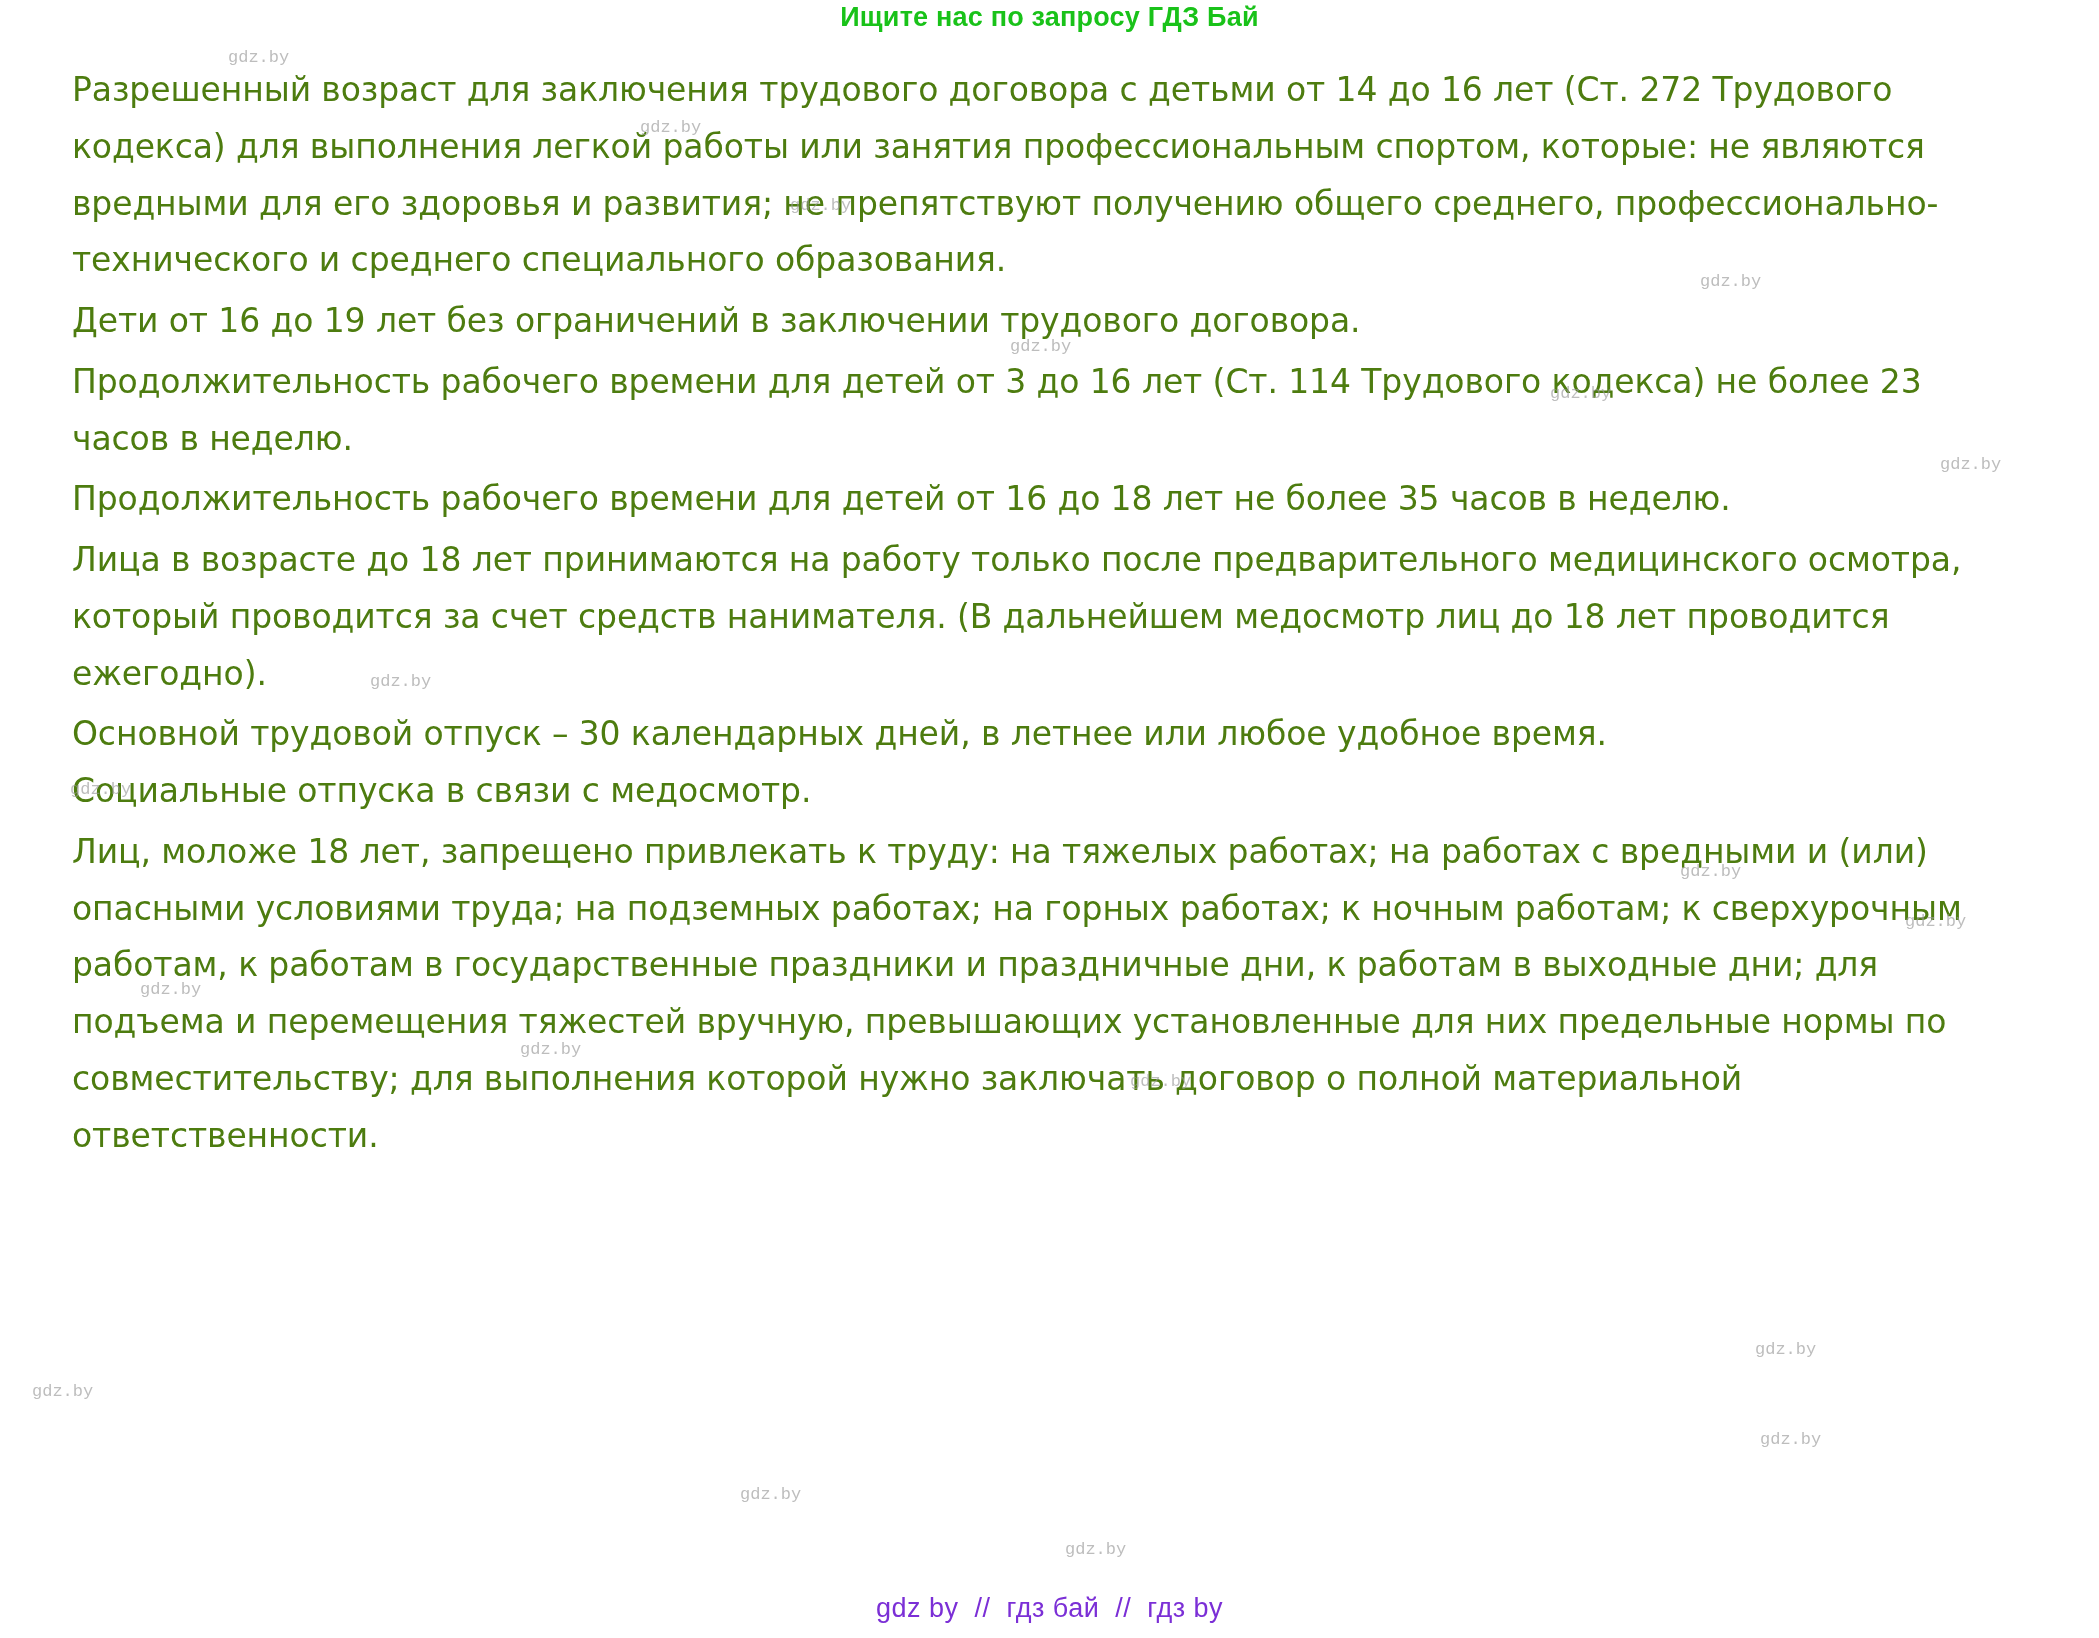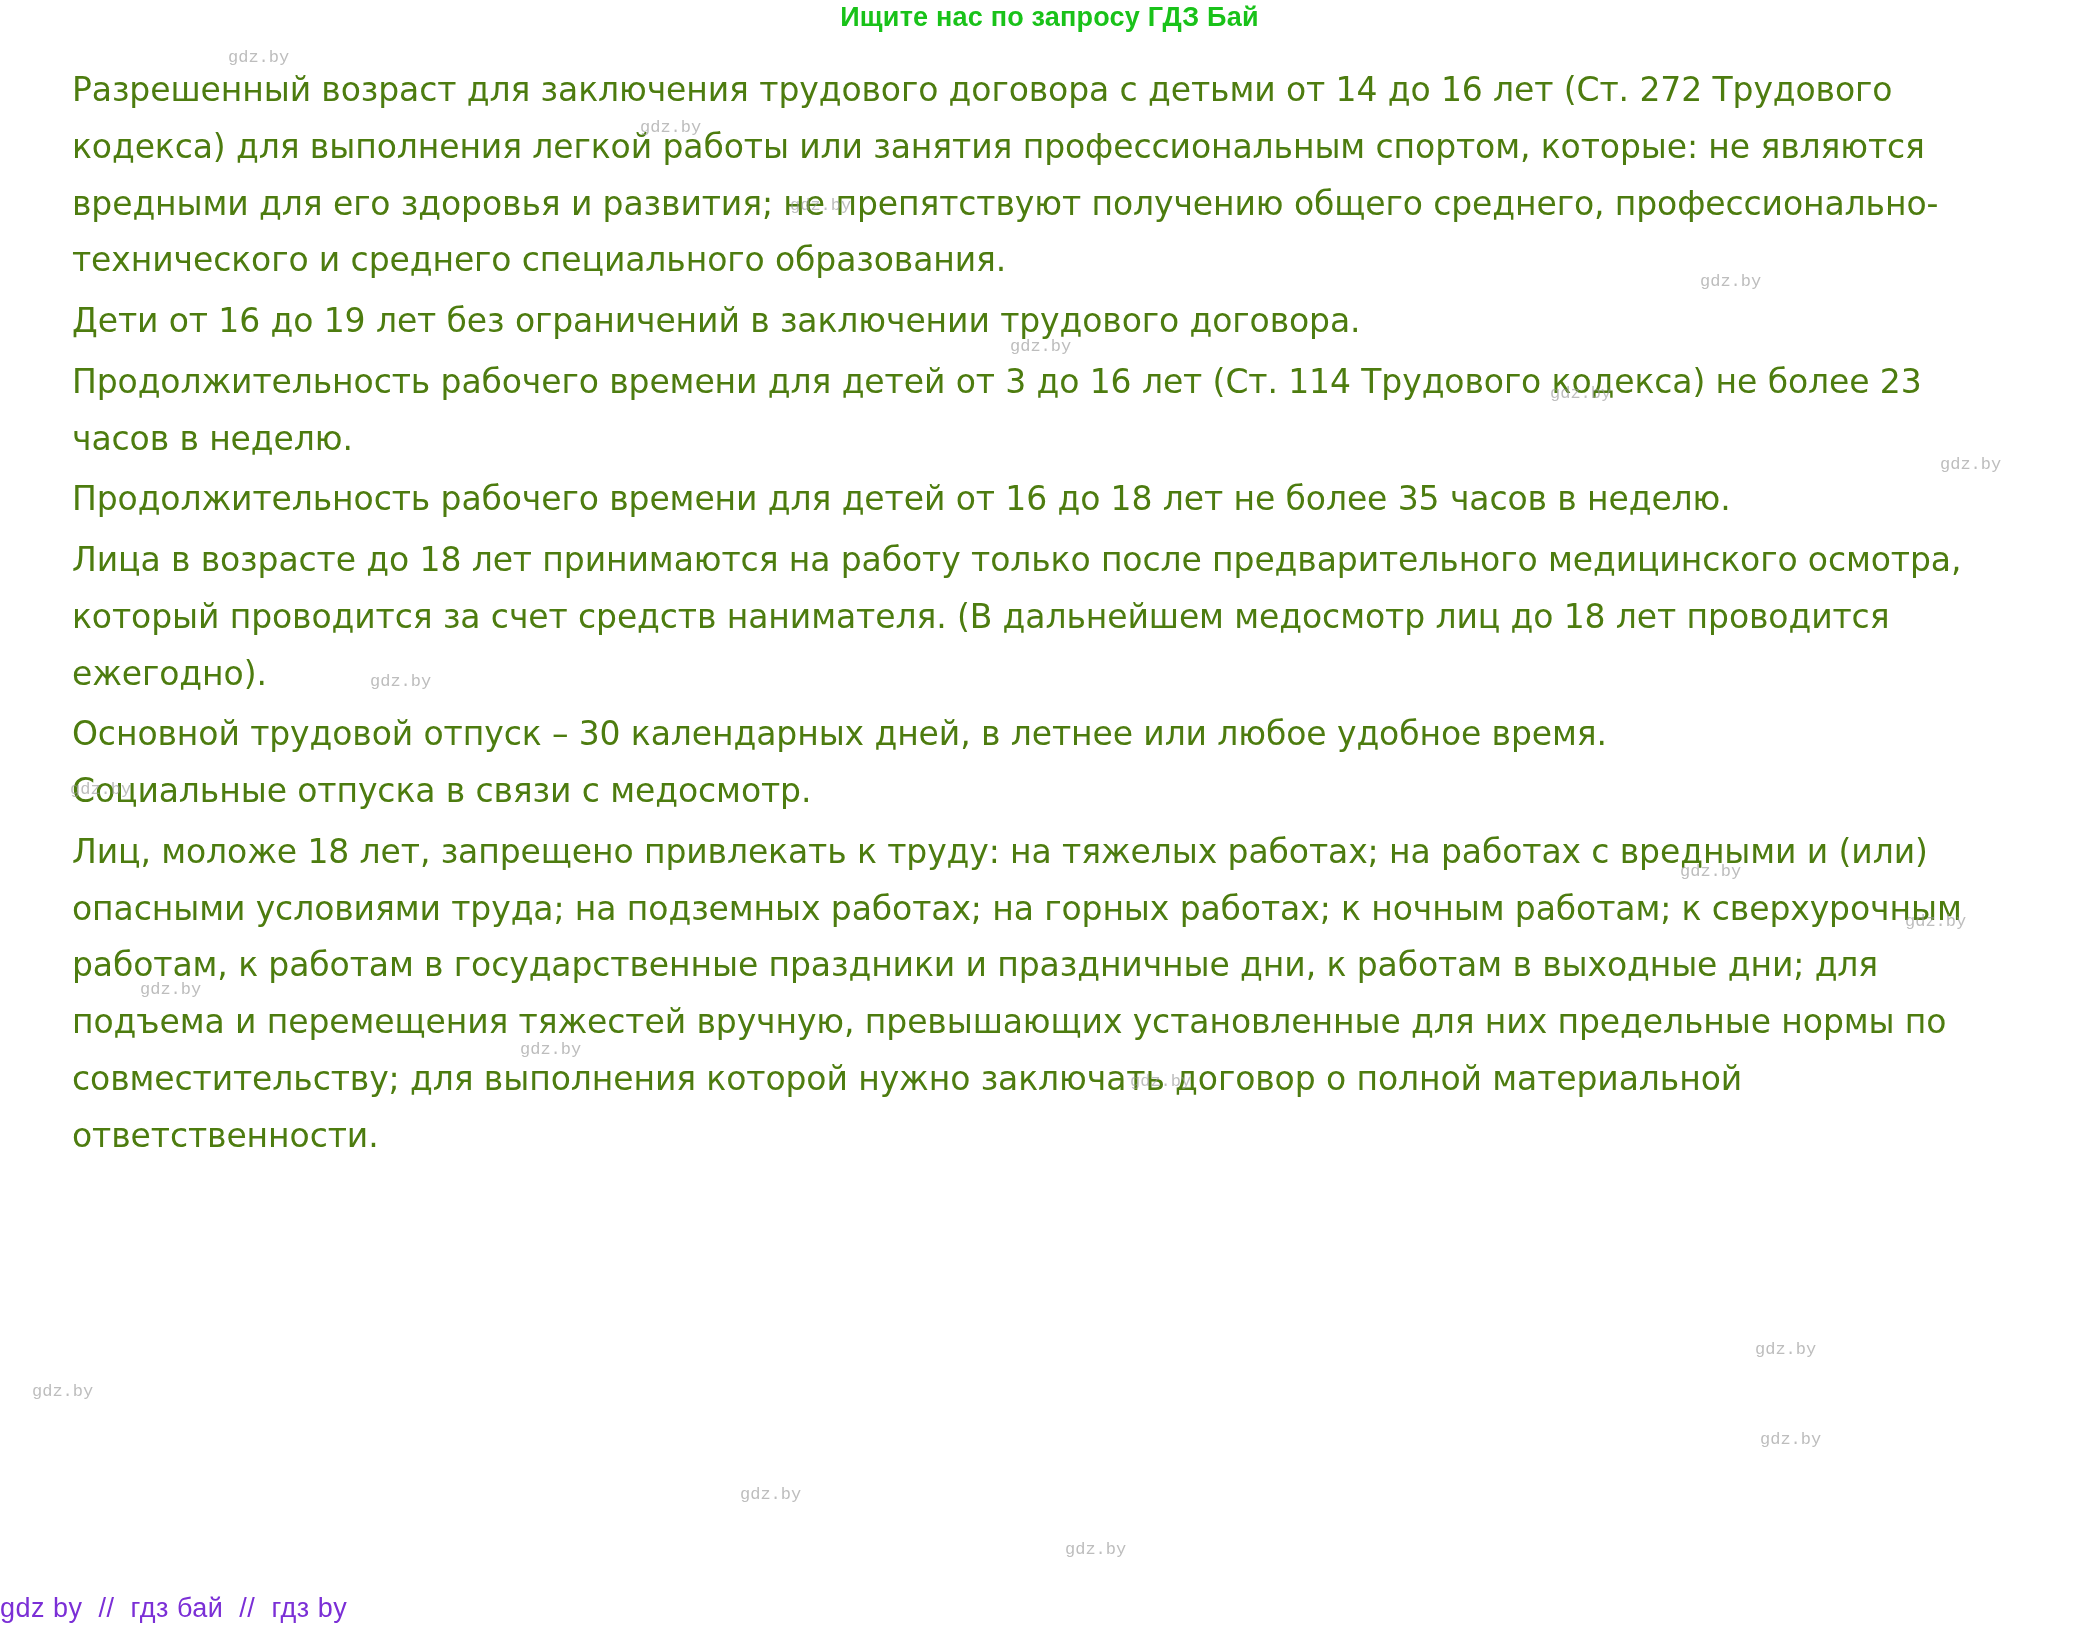--- a/index.html
+++ b/index.html
@@ -58,20 +58,21 @@
     opacity: 0.65;
     z-index: 5;
     pointer-events: none;
     white-space: nowrap;
   }
   .footer {
     position: absolute;
     bottom: 14px;
     left: 0;
     width: 100%;
+    text-align: center;
     font-size: 27px;
     color: #7b2fd6;
     font-family: "Liberation Sans", sans-serif;
     letter-spacing: 0.5px;
     margin-top: 28px;
   }
   .footer .sep {
     color: #7b2fd6;
     padding: 0 8px;
   }

